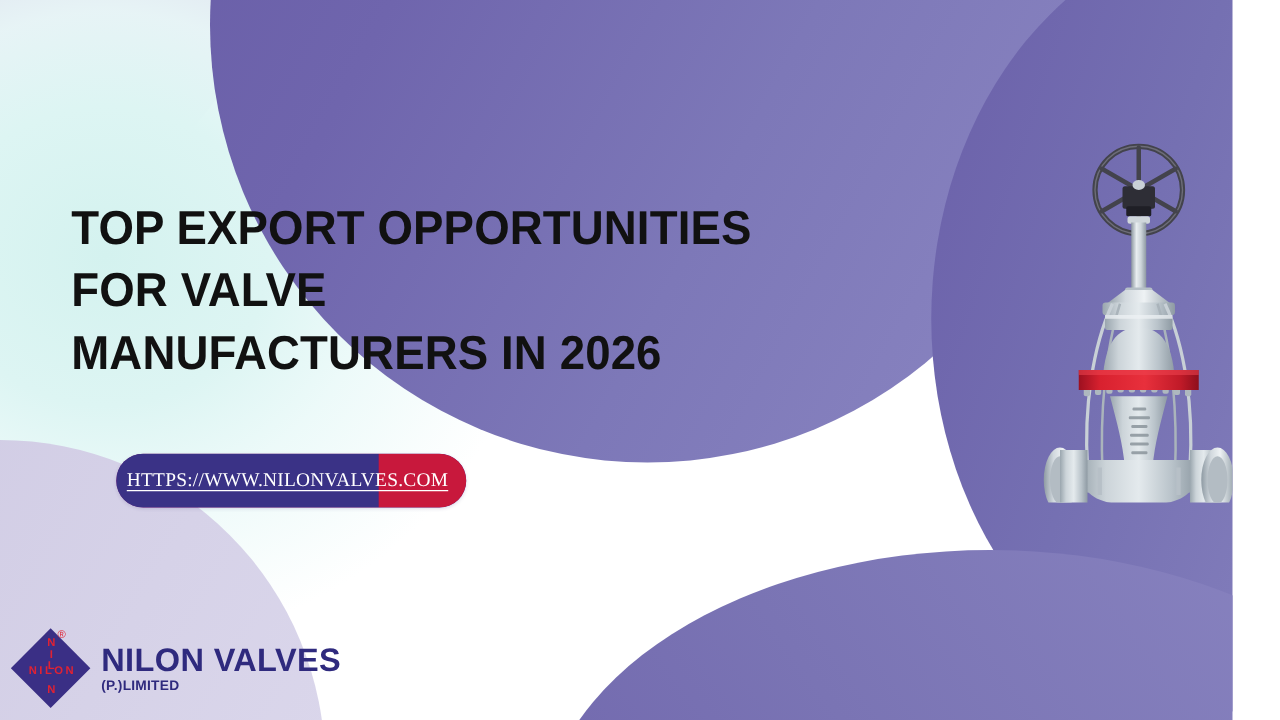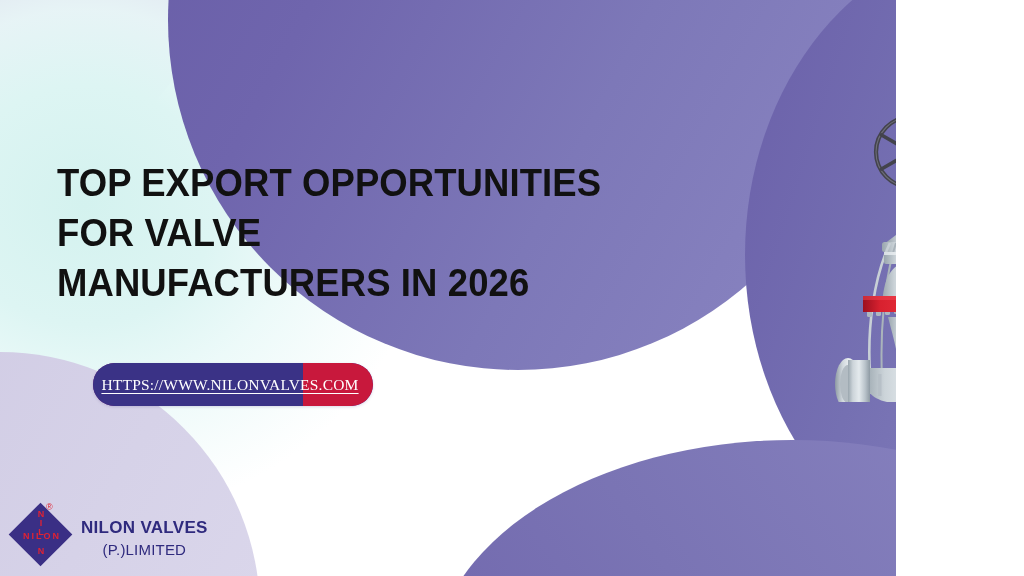--- a/index.html
+++ b/index.html
@@ -6,21 +6,21 @@
 
   html,body {
     width:1024px; height:576px;
     overflow:hidden;
     background:#ffffff;
     font-family:"Liberation Sans", sans-serif;
   }
 
   #slide {
     position:relative;
-    width:896px; height:576px;
+    width:986px; height:576px;
     background:#ffffff;
     overflow:hidden;
   }
 
   
 
   
   .shape-topleft-lavender {
     position:absolute;
     left:-210px; top:-250px;
@@ -187,31 +187,31 @@
     font-size:9px;
     font-family:"Liberation Sans", sans-serif;
     line-height:1;
   }
 
   .logo-words { display:flex; flex-direction:column; }
   .logo-name {
     color:#2F2A7E;
     font-family:"Liberation Sans", sans-serif;
     font-weight:bold;
-    font-size:17px;
+    font-size:26px;
     letter-spacing:0.3px;
     line-height:28px;
   }
   .logo-sub {
     color:#2F2A7E;
     font-family:"Liberation Sans", sans-serif;
-    font-weight:normal;
-    font-size:15px;
+    font-weight:bold;
+    font-size:11px;
     letter-spacing:0.2px;
-    text-align:center;
+    text-align:left;
     line-height:13px;
     margin-top:1px;
   }
 
   
   .valve {
     position:absolute;
     left:822px; top:112px;
     width:178px; height:290px;
   }

